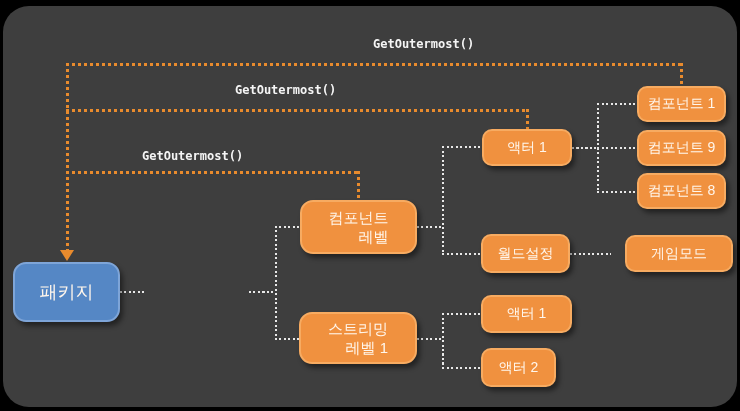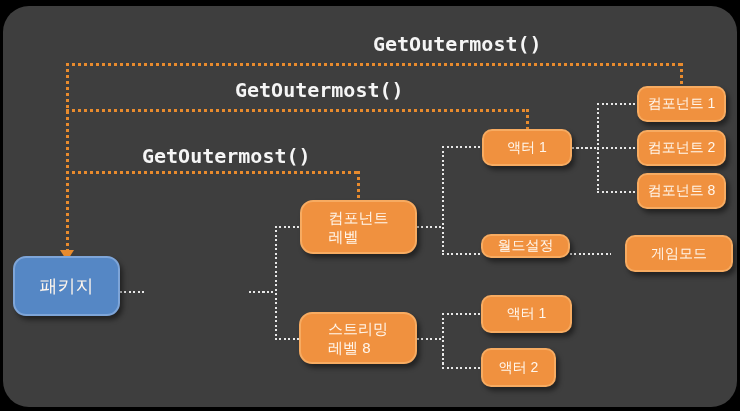--- a/index.html
+++ b/index.html
@@ -22,27 +22,27 @@
   .w-v{position:absolute;width:2px;
     background:repeating-linear-gradient(180deg,var(--link-line) 0 2px,transparent 2px 4.5px);}
   .arrow-down{
     position:absolute;width:0;height:0;
     border-left:7px solid transparent;border-right:7px solid transparent;
     border-top:11px solid var(--call-line);
   }
   .call-label{
     position:absolute;color:var(--call-text);
     font-family:"DejaVu Sans Mono","Liberation Mono",monospace;
-    font-weight:bold;font-size:20px;line-height:18px;white-space:nowrap;
+    font-weight:bold;font-size:12px;line-height:18px;white-space:nowrap;
   }
   .node{
     position:absolute;display:flex;align-items:center;justify-content:center;
     border-radius:10px;box-sizing:border-box;
     box-shadow:3px 4px 5px rgba(0,0,0,0.45);
-    text-align:left;
+    text-align:right;
   }
   .node.orange{background:var(--node-orange);border:2px solid var(--node-orange-border);}
   .node.blue{background:var(--node-blue);border:2px solid var(--node-blue-border);}
   .node-label{
     color:var(--node-text);white-space:pre-line;
     font-family:"Liberation Sans",sans-serif;
   }
   .f-lg{font-size:18px;}
   .f-md{font-size:15px;line-height:19px;}
   .f-sm{font-size:14px;}
@@ -80,45 +80,45 @@
   <div class="w-h" style="left:572px;top:147px;width:26px;"></div>
   <div class="w-v" style="left:597px;top:103px;height:89px;"></div>
   <div class="w-h" style="left:597px;top:103px;width:40px;"></div>
   <div class="w-h" style="left:597px;top:147px;width:40px;"></div>
   <div class="w-h" style="left:597px;top:191px;width:40px;"></div>
   <div class="w-h" style="left:417px;top:338px;width:26px;"></div>
   <div class="w-v" style="left:442px;top:313px;height:55px;"></div>
   <div class="w-h" style="left:442px;top:313px;width:40px;"></div>
   <div class="w-h" style="left:442px;top:367px;width:40px;"></div>
 
-  <div class="node blue r-lg" style="left:13px;top:256px;width:107px;height:60px;">
+  <div class="node blue r-lg" style="left:13px;top:262px;width:107px;height:60px;">
     <span class="node-label f-lg">패키지</span>
   </div>
   <div class="node orange r-lg" style="left:300px;top:200px;width:117px;height:54px;">
     <span class="node-label f-md">컴포넌트
 레벨</span>
   </div>
   <div class="node orange r-lg" style="left:299px;top:312px;width:118px;height:52px;">
     <span class="node-label f-md">스트리밍
-레벨 8</span>
+레벨 1</span>
   </div>
   <div class="node orange" style="left:482px;top:129px;width:90px;height:37px;">
     <span class="node-label f-sm">액터 1</span>
   </div>
-  <div class="node orange" style="left:481px;top:234px;width:89px;height:24px;">
+  <div class="node orange" style="left:481px;top:234px;width:89px;height:39px;">
     <span class="node-label f-sm">월드설정</span>
   </div>
   <div class="node orange" style="left:625px;top:235px;width:108px;height:37px;">
     <span class="node-label f-sm">게임모드</span>
   </div>
   <div class="node orange" style="left:637px;top:86px;width:89px;height:36px;">
     <span class="node-label f-sm">컴포넌트 1</span>
   </div>
   <div class="node orange" style="left:637px;top:130px;width:89px;height:36px;">
-    <span class="node-label f-sm">컴포넌트 2</span>
+    <span class="node-label f-sm">컴포넌트 9</span>
   </div>
   <div class="node orange" style="left:637px;top:173px;width:89px;height:36px;">
     <span class="node-label f-sm">컴포넌트 8</span>
   </div>
   <div class="node orange" style="left:481px;top:295px;width:91px;height:38px;">
     <span class="node-label f-sm">액터 1</span>
   </div>
   <div class="node orange" style="left:481px;top:348px;width:75px;height:39px;">
     <span class="node-label f-sm">액터 2</span>
   </div>

